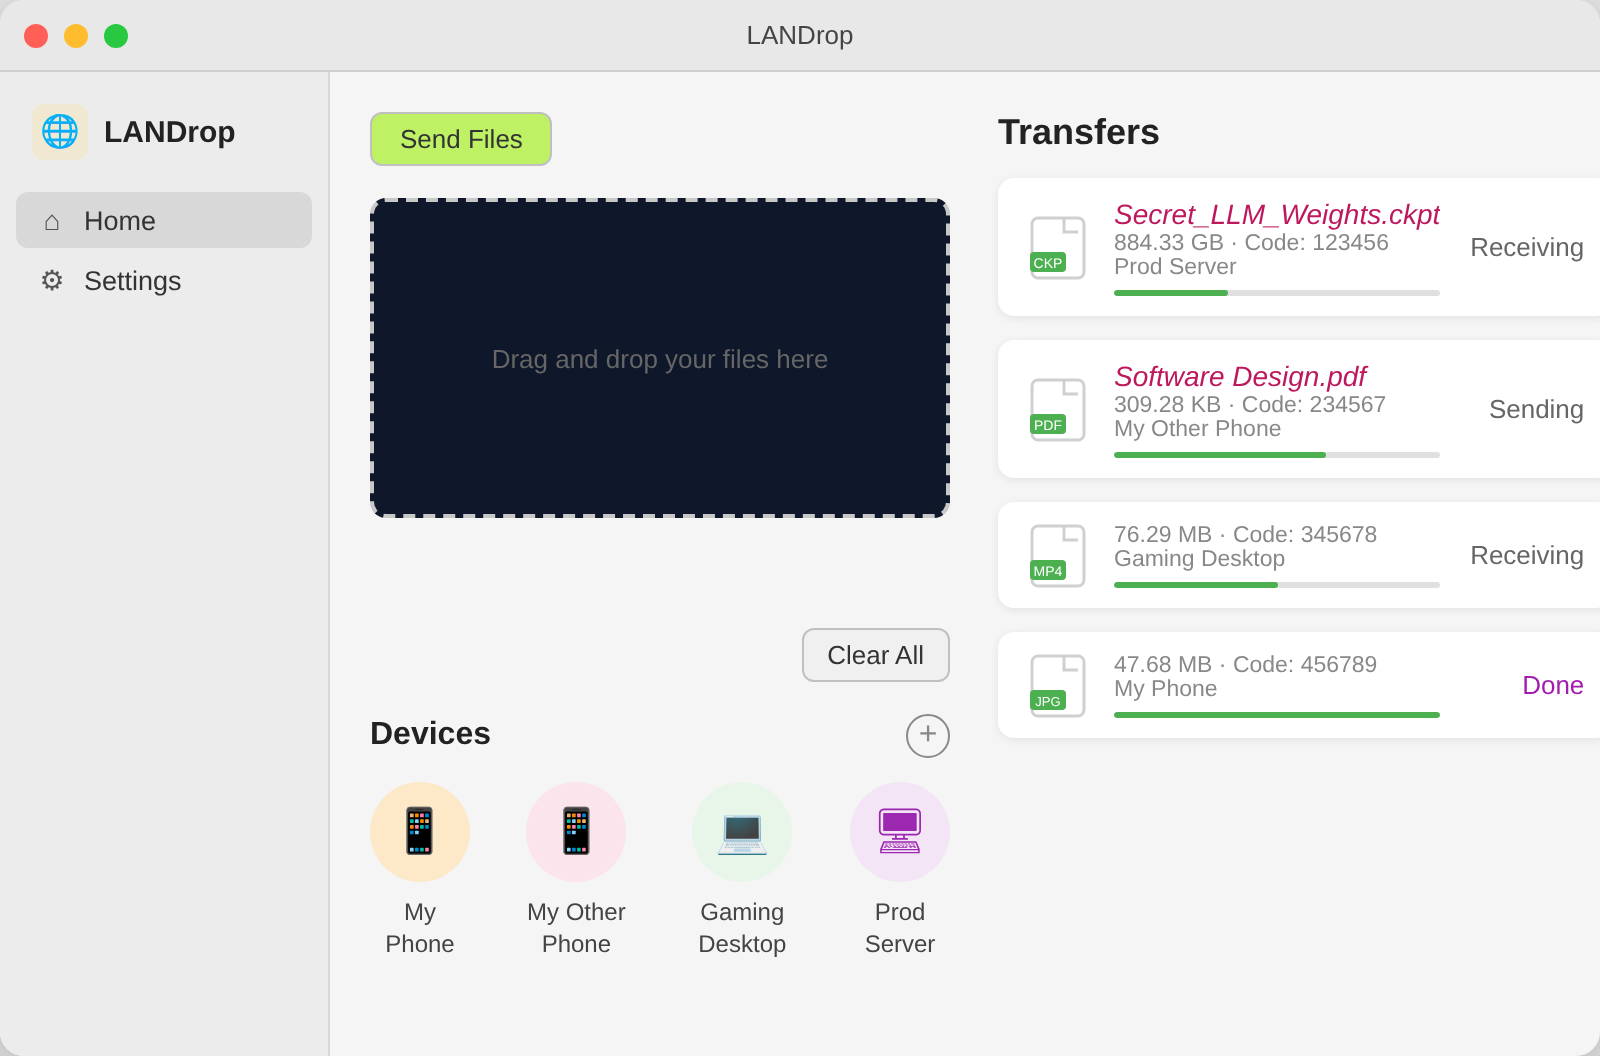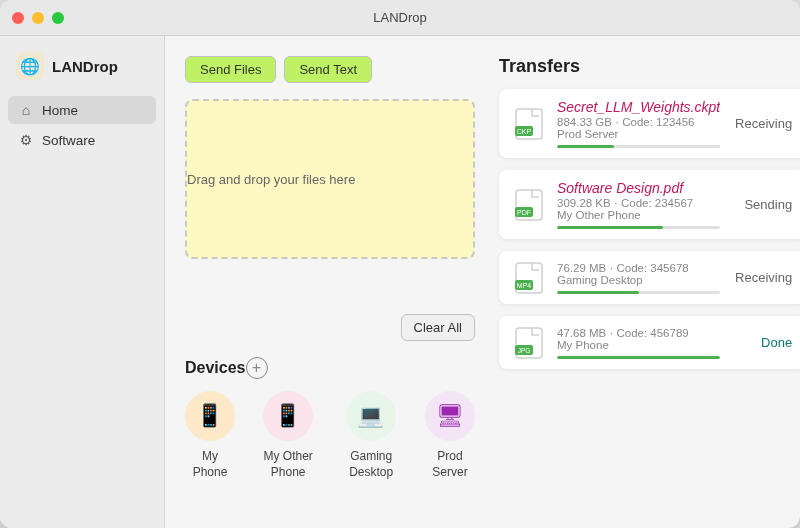--- a/index.html
+++ b/index.html
@@ -158,25 +158,25 @@
       font-size: 13px;
       color: #333;
       cursor: pointer;
     }
 
     .drop-zone {
       border: 2px dashed #c8c8c8;
       border-radius: 8px;
       height: 160px;
       display: flex;
-      flex-direction: row;
-      align-items: center;
-      justify-content: space-between;
+      flex-direction: column;
+      align-items: center;
+      justify-content: center;
       gap: 6px;
-      background: #fef9c3;
+      background: #0f172a;
     }
 
     .drop-zone-text {
       font-size: 13px;
       color: #666;
     }
 
     .drop-zone-links {
       display: flex;
       gap: 8px;
@@ -207,21 +207,23 @@
 
     
     .devices-section {
       display: flex;
       flex-direction: column;
       gap: 12px;
     }
 
     .devices-header {
       display: flex;
-      align-items: center;
+      justify-content: space-between;
+      align-items: center;
+      gap: 28px;
     }
 
     .devices-title {
       font-size: 16px;
       font-weight: 600;
       color: #222;
     }
 
     .add-device-btn {
       width: 22px;
@@ -344,21 +346,21 @@
 
     .transfer-status {
       font-size: 13px;
       color: #666;
       flex-shrink: 0;
       min-width: 60px;
       text-align: right;
     }
 
     .status-done {
-      color: #0f766e;
+      color: #a21caf;
     }
   </style>
 </head>
 <body>
 
 <div class="window">
 
   <div class="titlebar">
     <div class="traffic-lights">
       <div class="traffic-light close"></div>
@@ -375,32 +377,31 @@
         <div class="logo-icon">🌐</div>
         <span class="logo-text">LANDrop</span>
       </div>
       <div class="sidebar-nav">
         <div class="sidebar-item active">
           <span class="sidebar-icon">⌂</span>
           <span>Home</span>
         </div>
         <div class="sidebar-item">
           <span class="sidebar-icon">⚙</span>
-          <span>Software</span>
+          <span>Settings</span>
         </div>
       </div>
     </div>
 
     <div class="main-content">
 
       <div class="left-panel">
 
         <div class="action-buttons">
           <button class="action-btn">Send Files</button>
-          <button class="action-btn">Send Text</button>
         </div>
 
         <div class="drop-zone">
           <span class="drop-zone-text">Drag and drop your files here</span>
         </div>
 
         <div class="clear-all-row">
           <button class="clear-all-btn">Clear All</button>
         </div>
 

